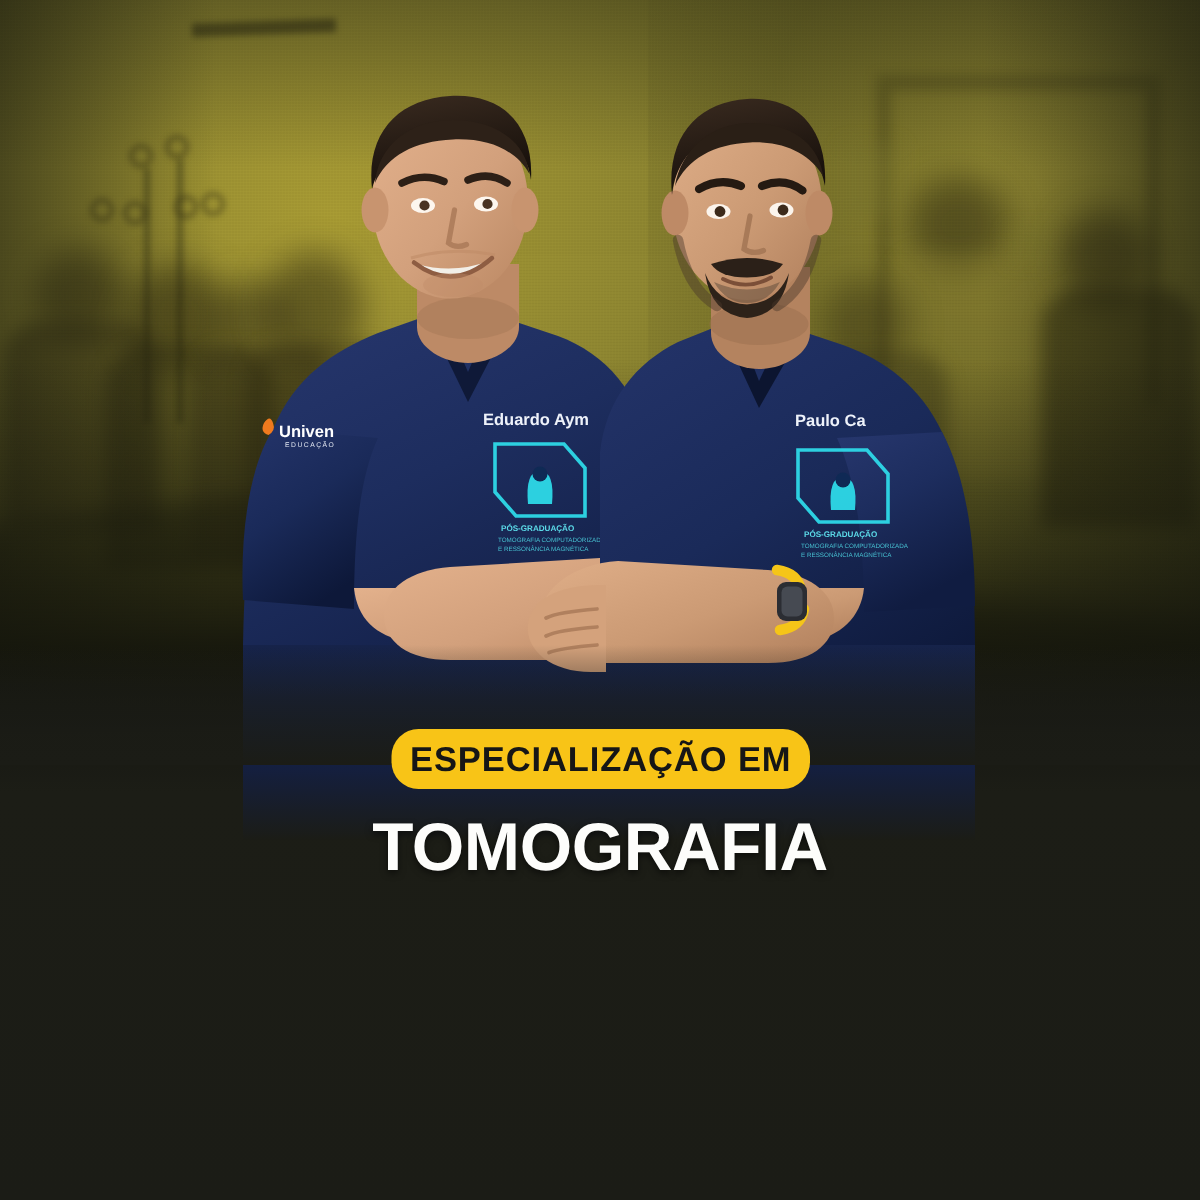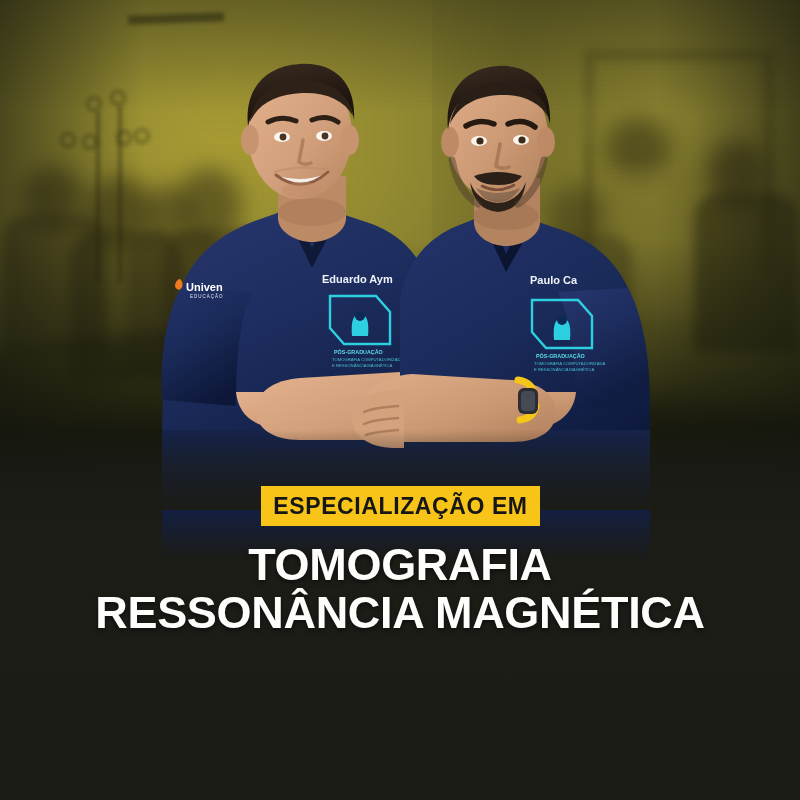--- a/index.html
+++ b/index.html
@@ -92,21 +92,21 @@
       repeating-linear-gradient(90deg, rgba(255,255,255,.07) 0 1px, rgba(0,0,0,.07) 1px 2px);
   }
 
   
   .people{position:absolute;left:0;top:0;width:800px;height:800px;}
 
   
   #badge{
     position:absolute;left:261px;top:486px;width:279px;height:40px;
     background:#f8c417;
-    display:flex;align-items:center;justify-content:center;
+    display:flex;align-items:center;justify-content:center;border-radius:18px;
   }
   #badge .badge-text{
     font-size:23px;font-weight:700;letter-spacing:.6px;color:#161616;
     font-family:"Liberation Sans",sans-serif;line-height:1;
     white-space:nowrap;
   }
 
   
   #title{
     position:absolute;left:0;top:541px;width:800px;
@@ -366,16 +366,15 @@
 
   <div style="position:absolute;left:0;top:430px;width:800px;height:80px;
               background:linear-gradient(to bottom, rgba(27,28,22,0) 0%, rgba(27,28,22,.55) 45%, #1b1c16 100%);"></div>
 
   <div id="badge">
     <span class="badge-text">ESPECIALIZAÇÃO EM</span>
   </div>
 
   <div id="title">
     <div class="tline">TOMOGRAFIA</div>
-    <div class="tline">RESSONÂNCIA MAGNÉTICA</div>
   </div>
 
 </div>
 
 </body></html>

